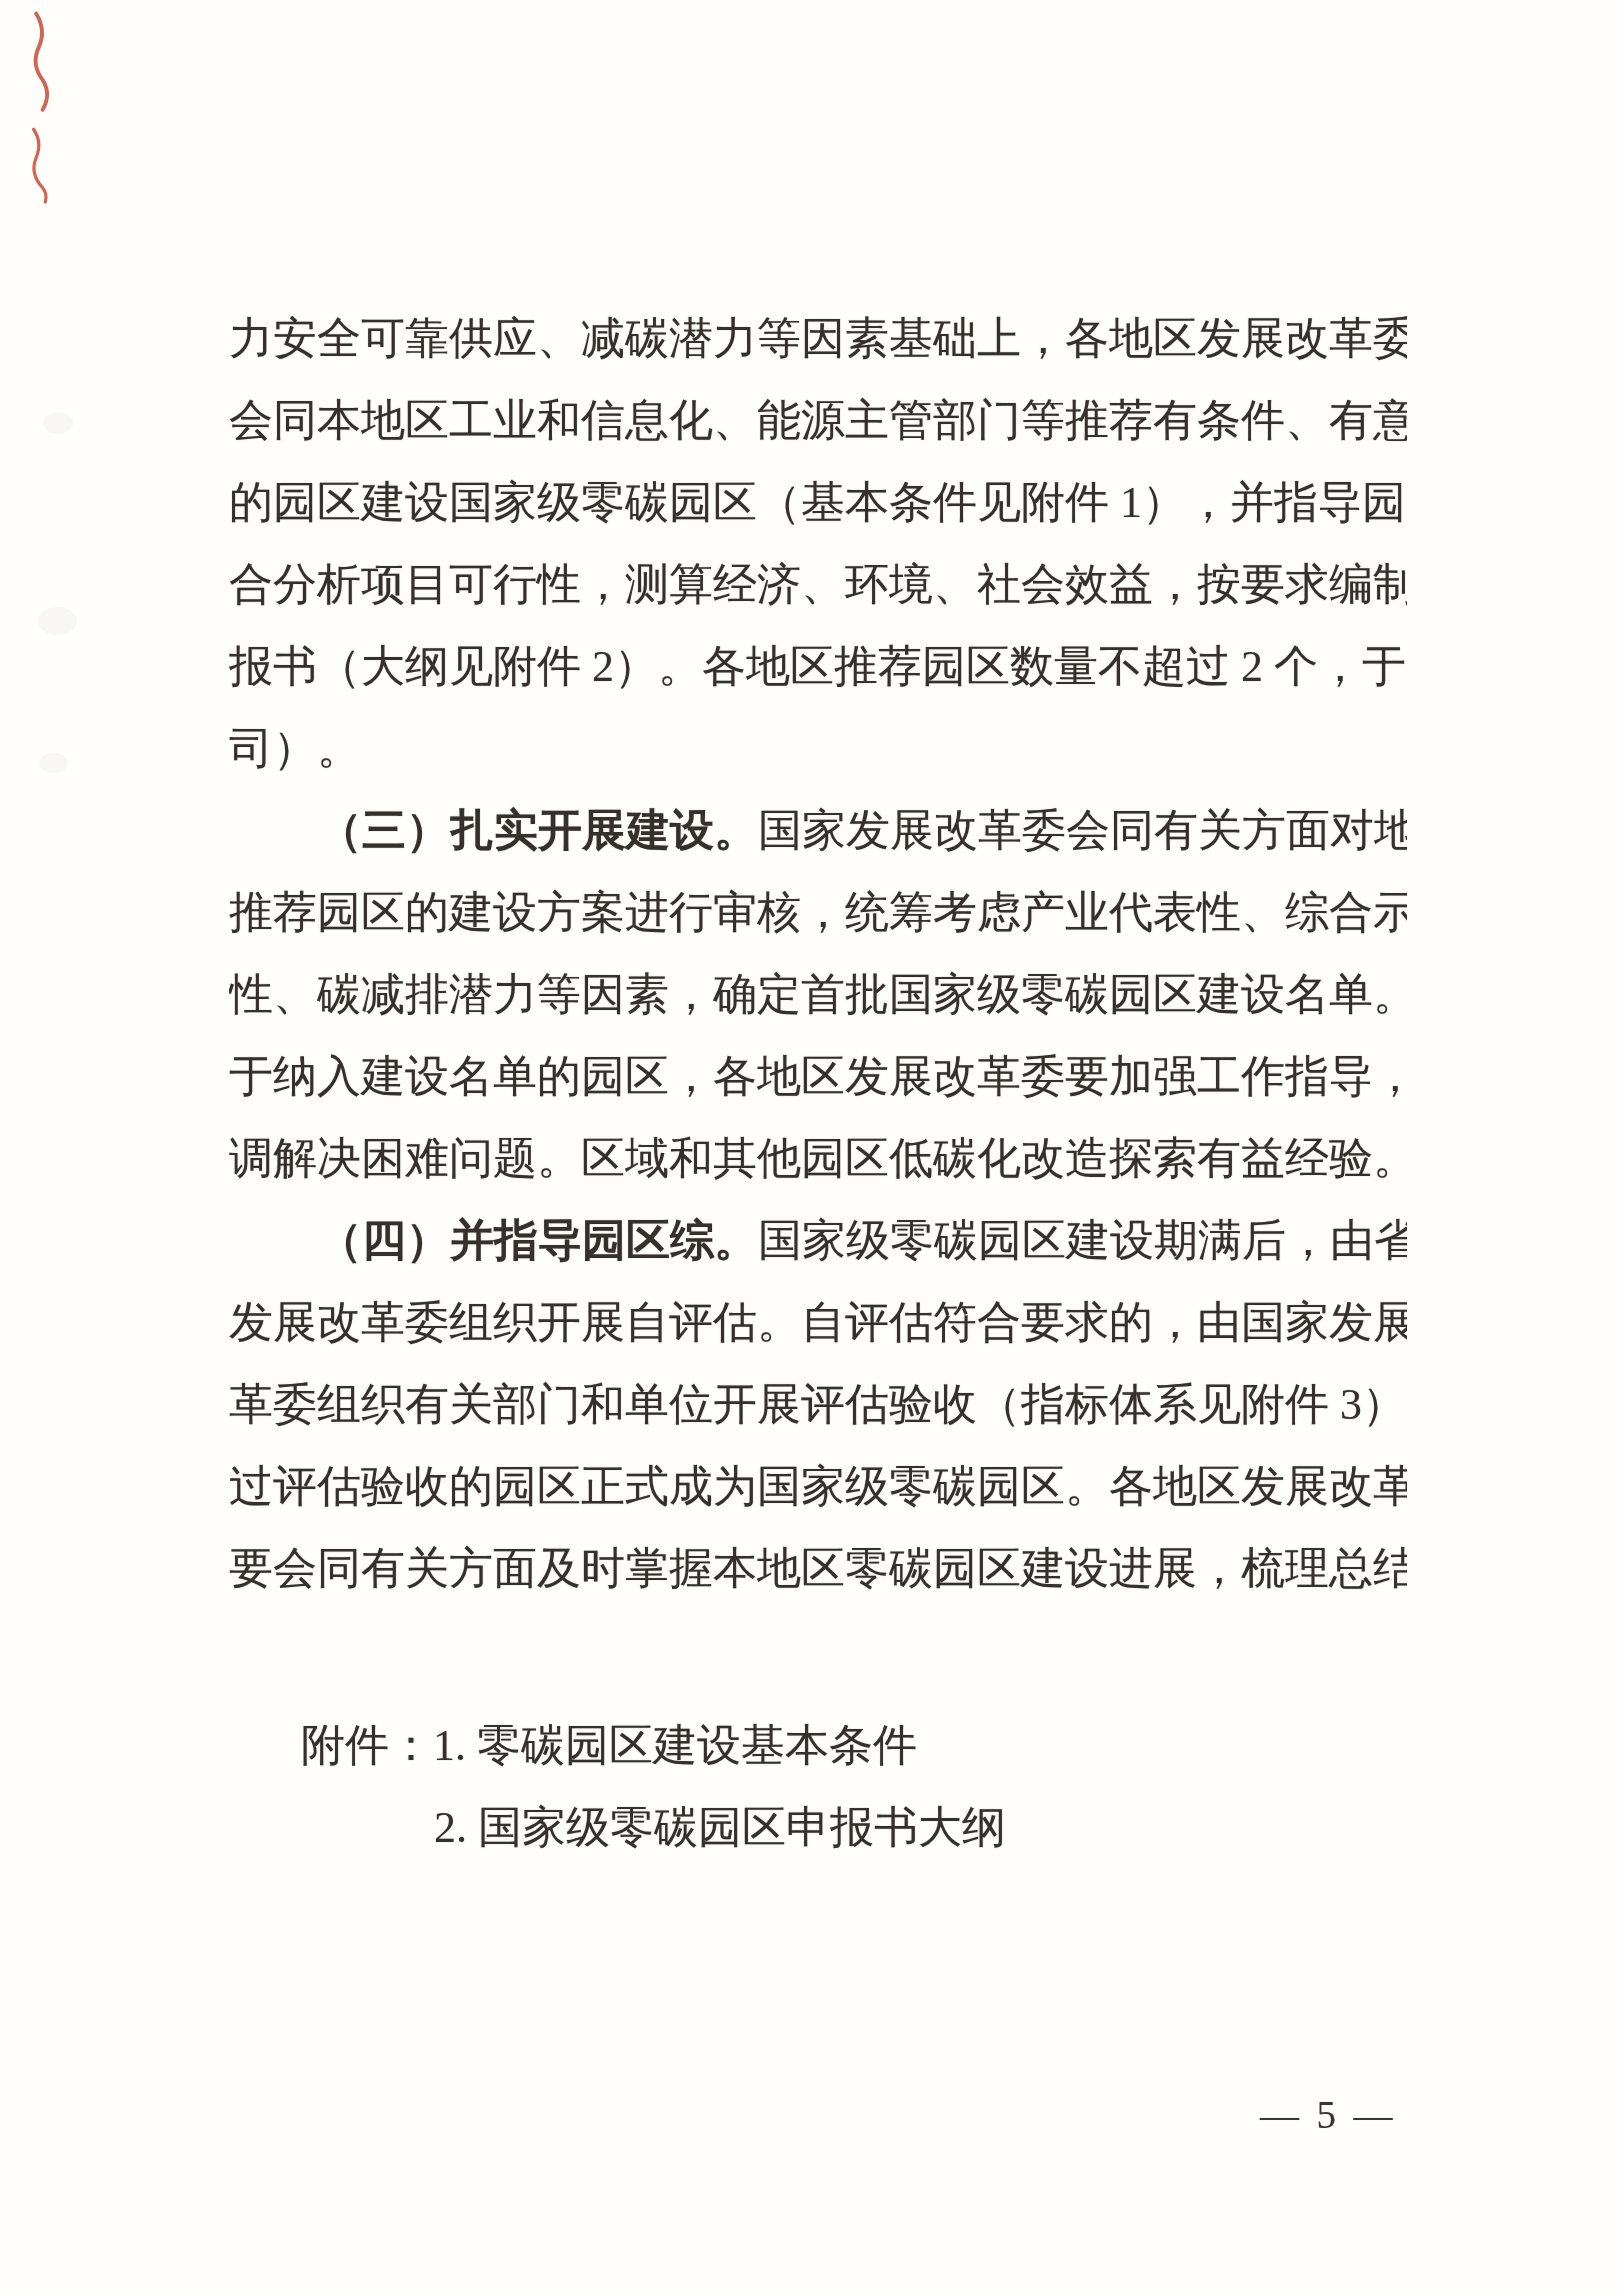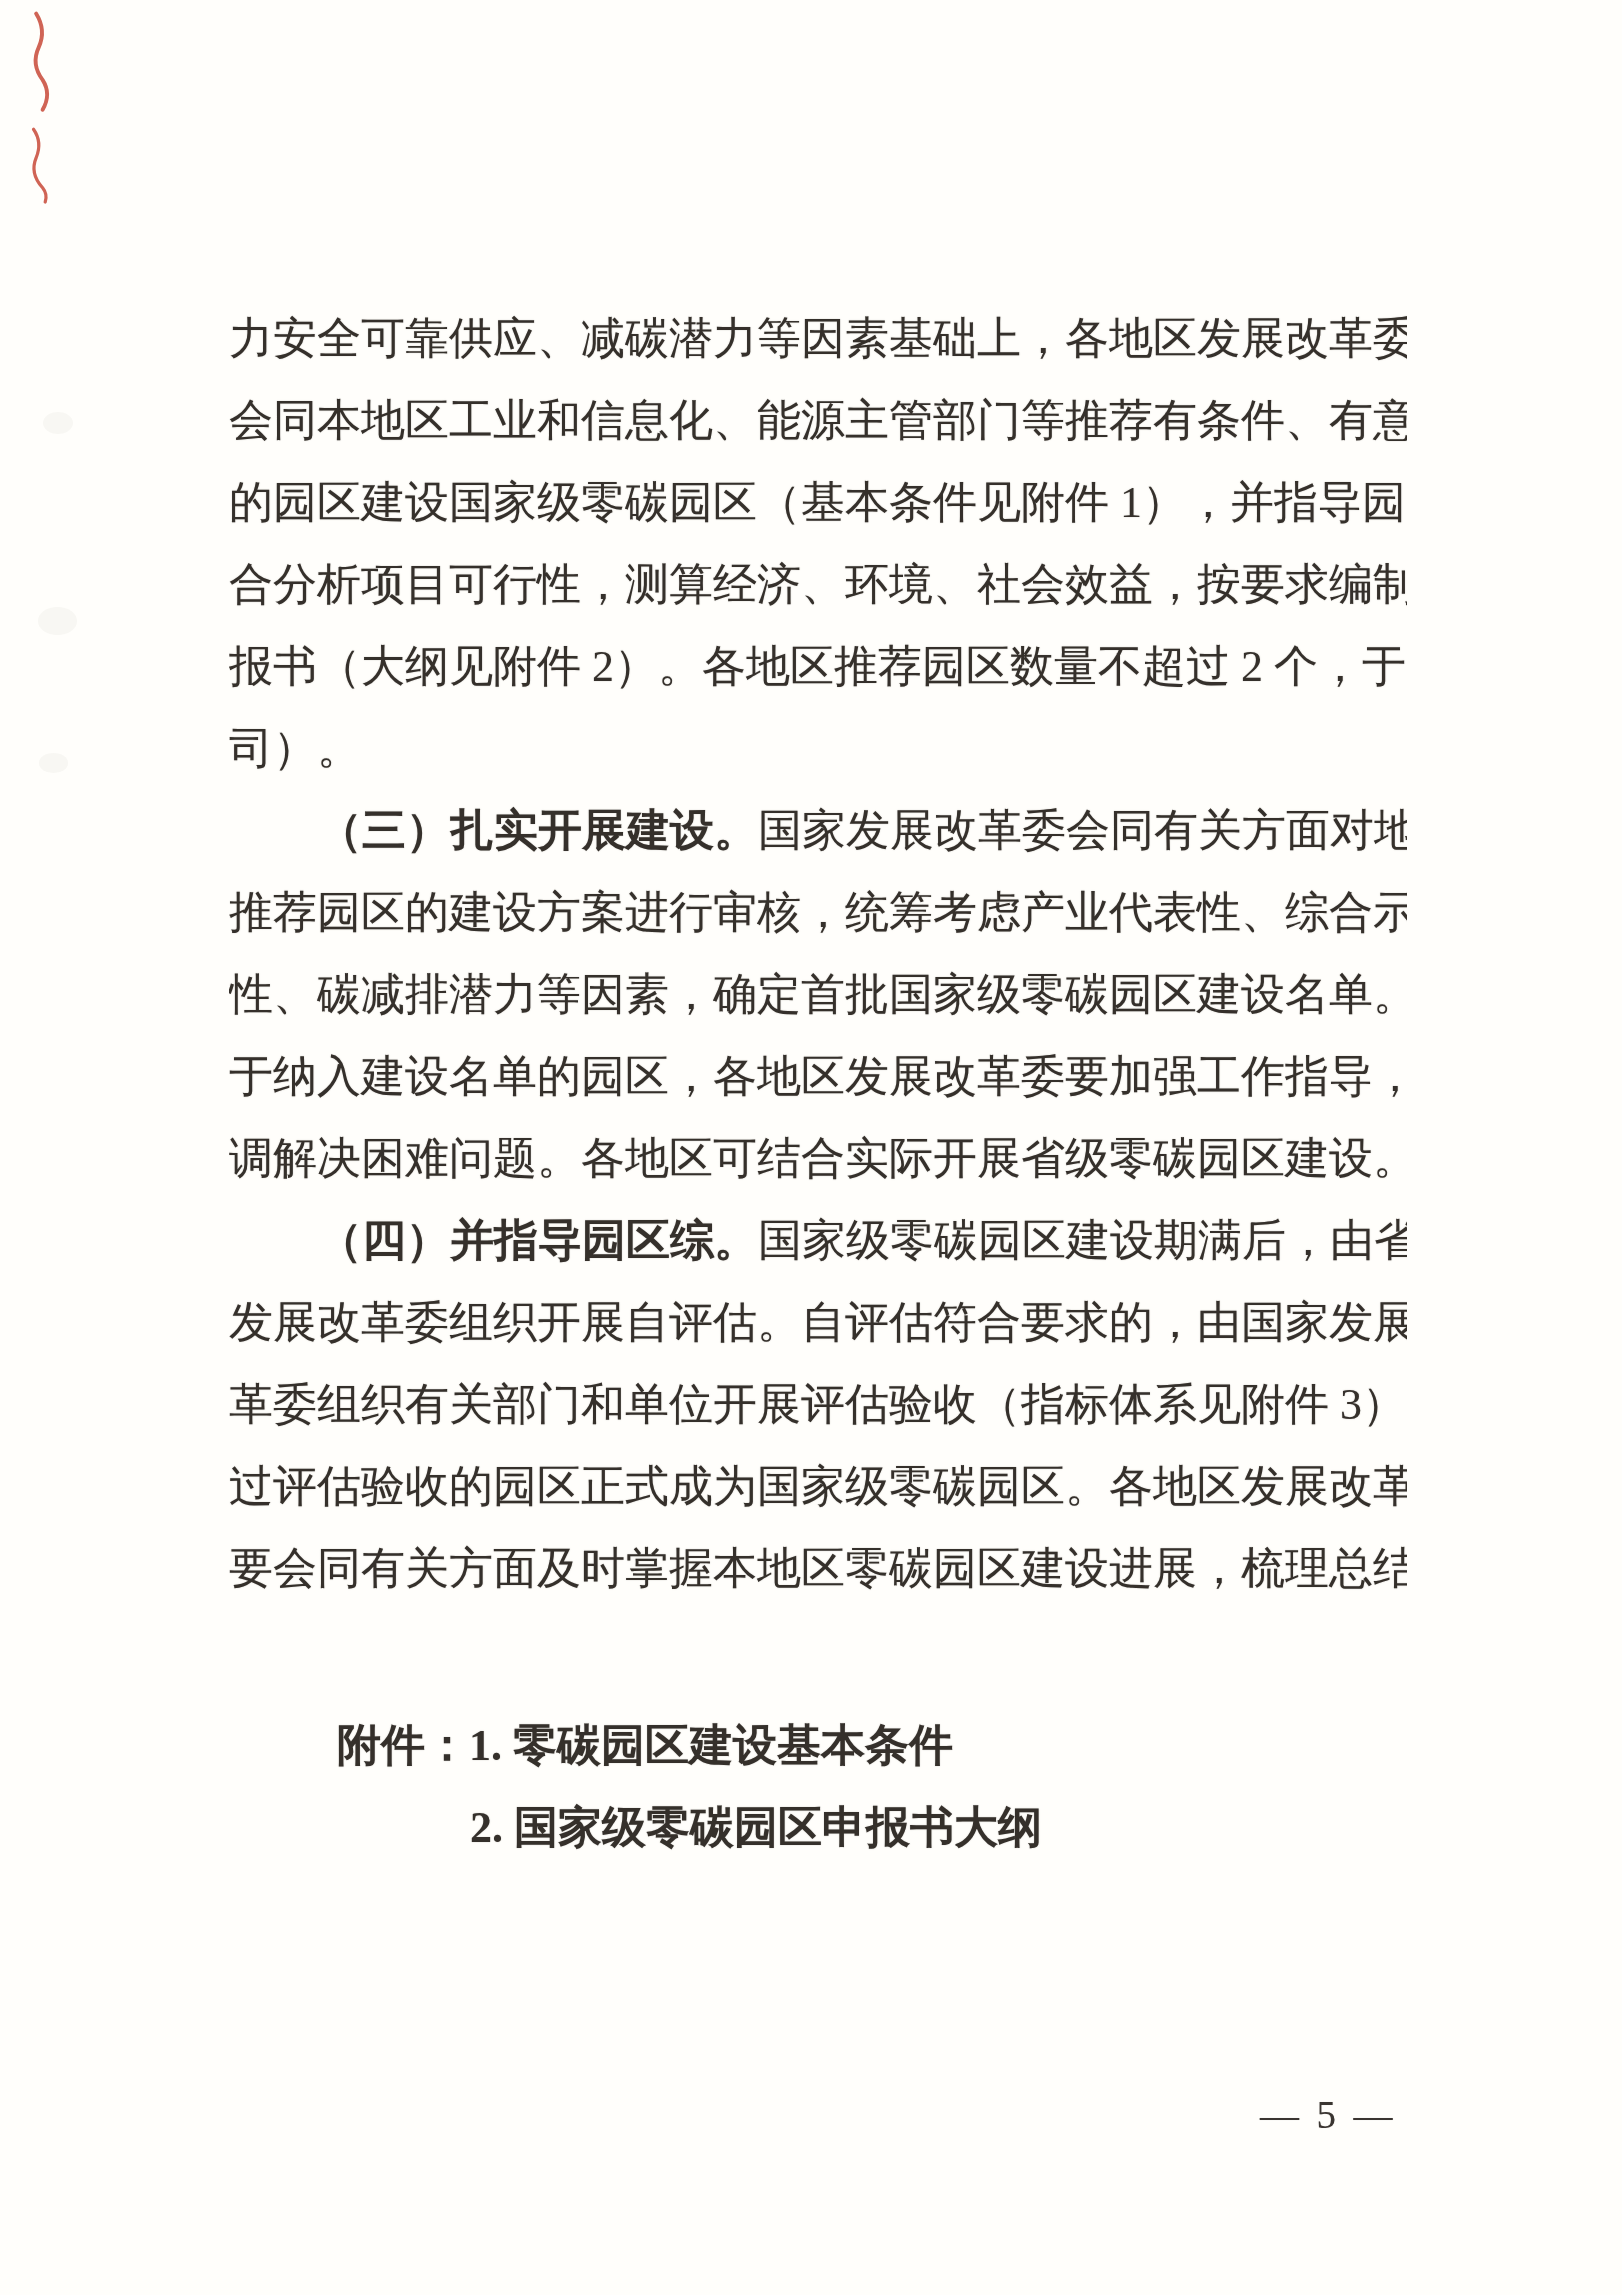--- a/index.html
+++ b/index.html
@@ -27,21 +27,21 @@
     font-size: 44px;
     white-space: nowrap;
     overflow: hidden;
     text-shadow: 0 0 1.3px rgba(60, 55, 50, 0.35);
   }
 
   .line.indent { padding-left: 89px; }
 
   .bold-run { font-weight: bold; }
 
-  .attach { margin-top: 95px; margin-left: 108px; font-weight: bold; }
+  .attach { margin-top: 95px; margin-left: 72px; }
   .attach .row { display: flex; }
   .attach .row2 { padding-left: 133px; }
 
   .pageno {
     position: absolute;
     left: 1260px;
     top: 2091px;
     font-size: 39px;
     line-height: 48px;
     letter-spacing: 3.9px;
@@ -90,21 +90,21 @@
     <div class="line">合分析项目可行性，测算经济、环境、社会效益，按要求编制申</div>
     <div class="line">报书（大纲见附件 2）。各地区推荐园区数量不超过 2 个，于 8 月</div>
     <div class="line">司）。</div>
 
     <div class="line indent">
       <span class="bold-run">（三）扎实开展建设。</span><span>国家发展改革委会同有关方面对地方</span>
     </div>
     <div class="line">推荐园区的建设方案进行审核，统筹考虑产业代表性、综合示范</div>
     <div class="line">性、碳减排潜力等因素，确定首批国家级零碳园区建设名单。对</div>
     <div class="line">于纳入建设名单的园区，各地区发展改革委要加强工作指导，协</div>
-    <div class="line">调解决困难问题。各地区可结合实际开展省级零碳园区建设。</div>
+    <div class="line">调解决困难问题。区域和其他园区低碳化改造探索有益经验。</div>
 
     <div class="line indent">
       <span class="bold-run">（四）并指导园区综。</span><span>国家级零碳园区建设期满后，由省级</span>
     </div>
     <div class="line">发展改革委组织开展自评估。自评估符合要求的，由国家发展改</div>
     <div class="line">革委组织有关部门和单位开展评估验收（指标体系见附件 3），通</div>
     <div class="line">过评估验收的园区正式成为国家级零碳园区。各地区发展改革委</div>
     <div class="line">要会同有关方面及时掌握本地区零碳园区建设进展，梳理总结经</div>
 
     <div class="attach">

